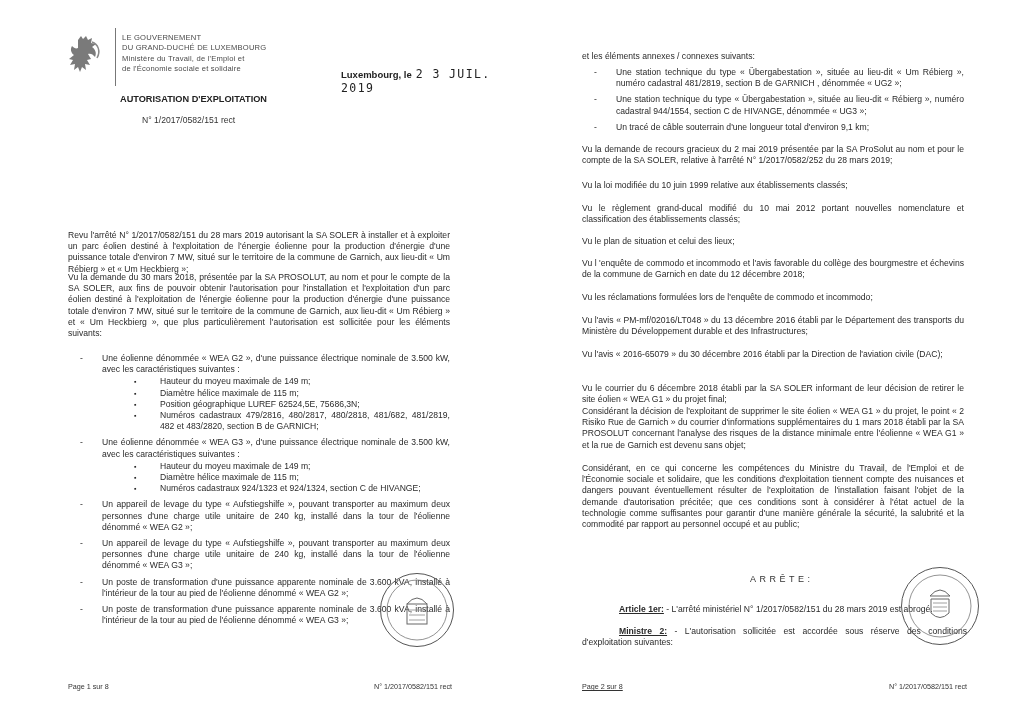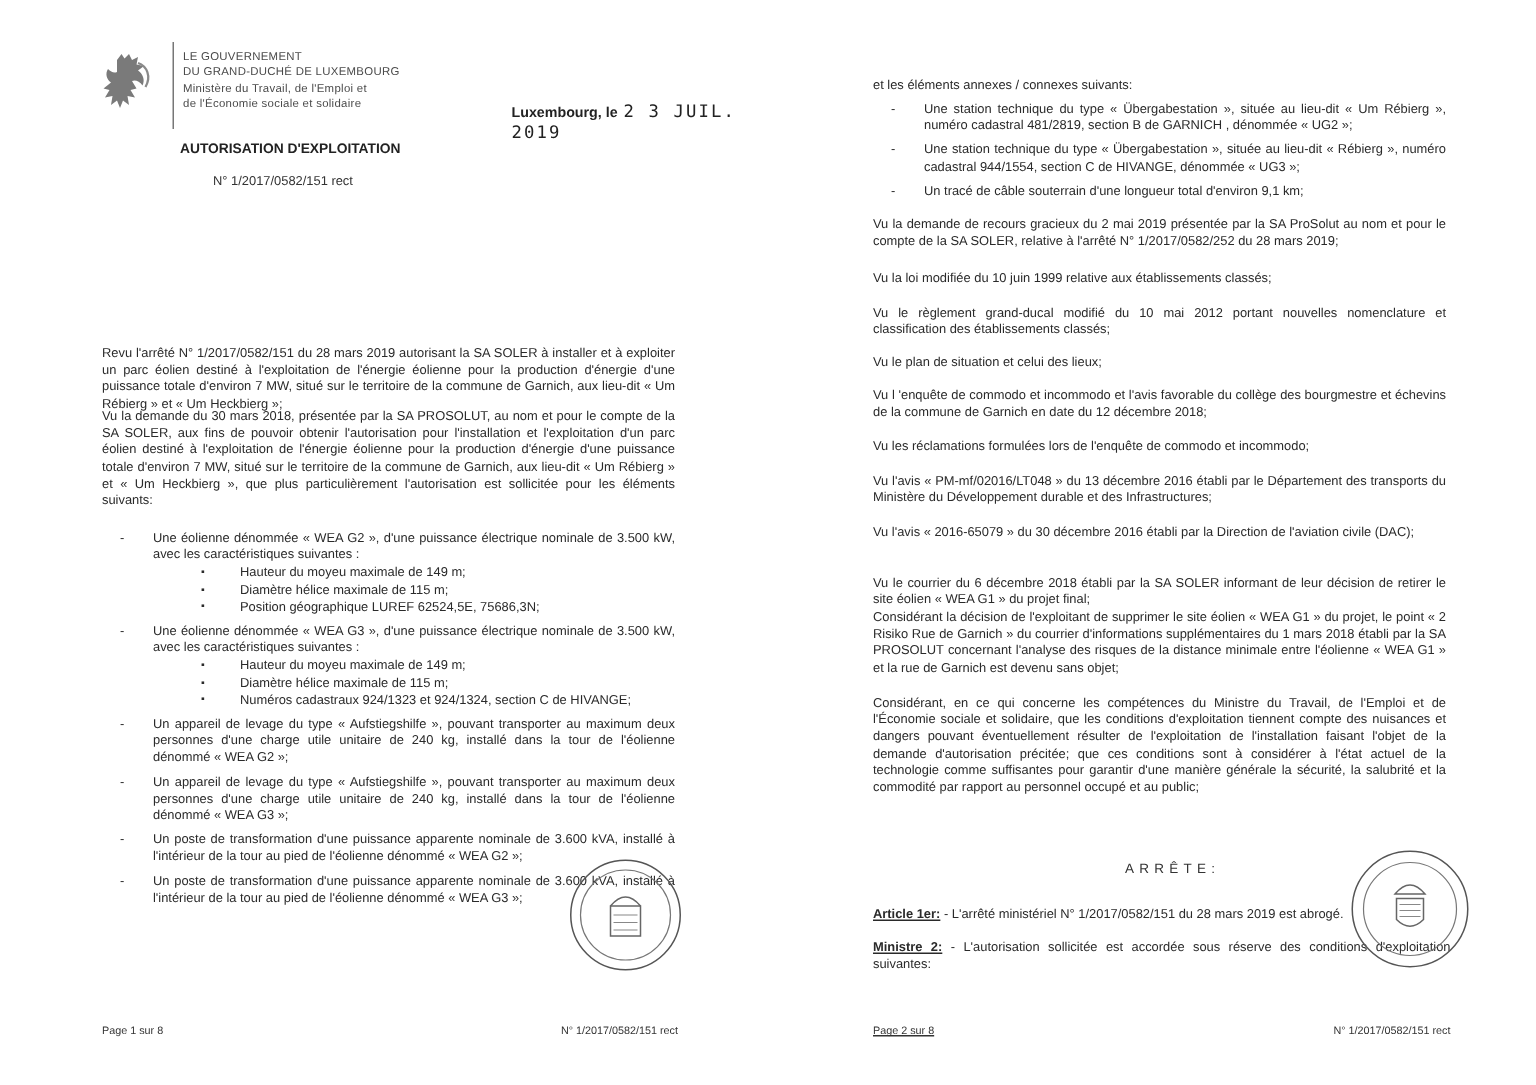--- a/index.html
+++ b/index.html
@@ -24,21 +24,21 @@
   ul.dash { list-style:none; margin:0; padding:0; }
   ul.dash > li { position:relative; padding-left:34px; margin-bottom:5px; }
   ul.dash > li::before { content:"-"; position:absolute; left:12px; top:0; }
   ul.sq { list-style:none; margin:1px 0 0 0; padding:0; }
   ul.sq > li { position:relative; padding-left:92px; text-indent:0; }
   ul.sq > li::before { content:"\25AA"; position:absolute; left:66px; top:0; font-size:7px; }
   ul.sq.inner > li { padding-left:58px; }
   ul.sq.inner > li::before { left:32px; }
   .footer { position:absolute; top:682px; font-size:7.2px; color:#333; }
   .arrete { position:absolute; left:750px; top:574px; font-size:9px; font-weight:normal; letter-spacing:3.5px; color:#333; }
-  .art { font-weight:bold; text-decoration:underline; }
+  .art { font-weight:bold; text-decoration:underline;margin-left:37px; }
   .stamp { position:absolute; border-radius:50%; border:1.5px solid #555; }
   .stamp svg { width:100%; height:100%; }
 </style>
 </head>
 <body>
 
 <div id="page1" class="page">
 
   <svg class="logo-lion" viewBox="0 0 34 42">
     <path d="M10 6 l3 -4 l2 3 l3 -3 l2 4 l4 -2 l-1 5 l5 1 l-4 3 c3 2 5 6 3 10 c-2 -3 -5 -4 -7 -3 l3 5 l-4 1 l3 5 l-5 -1 l1 6 l-4 -3 l-2 5 l-2 -5 l-4 3 l1 -6 l-5 1 l3 -5 l-4 -1 l5 -4 c-3 -2 -4 -6 -2 -9 c2 2 4 3 6 2 z" fill="#7a7a7a"></path>
@@ -65,20 +65,21 @@
   <p class="t abs" style="left:68px; top:272px; width:382px;">Vu la demande du 30 mars 2018, présentée par la SA PROSOLUT, au nom et pour le compte de la SA SOLER, aux fins de pouvoir obtenir l'autorisation pour l'installation et l'exploitation d'un parc éolien destiné à l'exploitation de l'énergie éolienne pour la production d'énergie d'une puissance totale d'environ 7 MW, situé sur le territoire de la commune de Garnich, aux lieu-dit « Um Rébierg » et « Um Heckbierg », que plus particulièrement l'autorisation est sollicitée pour les éléments suivants:</p>
 
   <div class="block t" style="left:68px; top:353px; width:382px;">
     <ul class="dash">
       <li>
         <span>Une éolienne dénommée « WEA G2 », d'une puissance électrique nominale de 3.500 kW, avec les caractéristiques suivantes :</span>
         <ul class="sq inner">
           <li>Hauteur du moyeu maximale de 149 m;</li>
           <li>Diamètre hélice maximale de 115 m;</li>
           <li>Position géographique LUREF 62524,5E, 75686,3N;</li>
+          <li>Numéros cadastraux 479/2816, 480/2817, 480/2818, 481/682, 481/2819, 482 et 483/2820, section B de GARNICH;</li>
         </ul>
       </li>
       <li>
         <span>Une éolienne dénommée « WEA G3 », d'une puissance électrique nominale de 3.500 kW, avec les caractéristiques suivantes :</span>
         <ul class="sq inner">
           <li>Hauteur du moyeu maximale de 149 m;</li>
           <li>Diamètre hélice maximale de 115 m;</li>
           <li>Numéros cadastraux 924/1323 et 924/1324, section C de HIVANGE;</li>
         </ul>
       </li>

